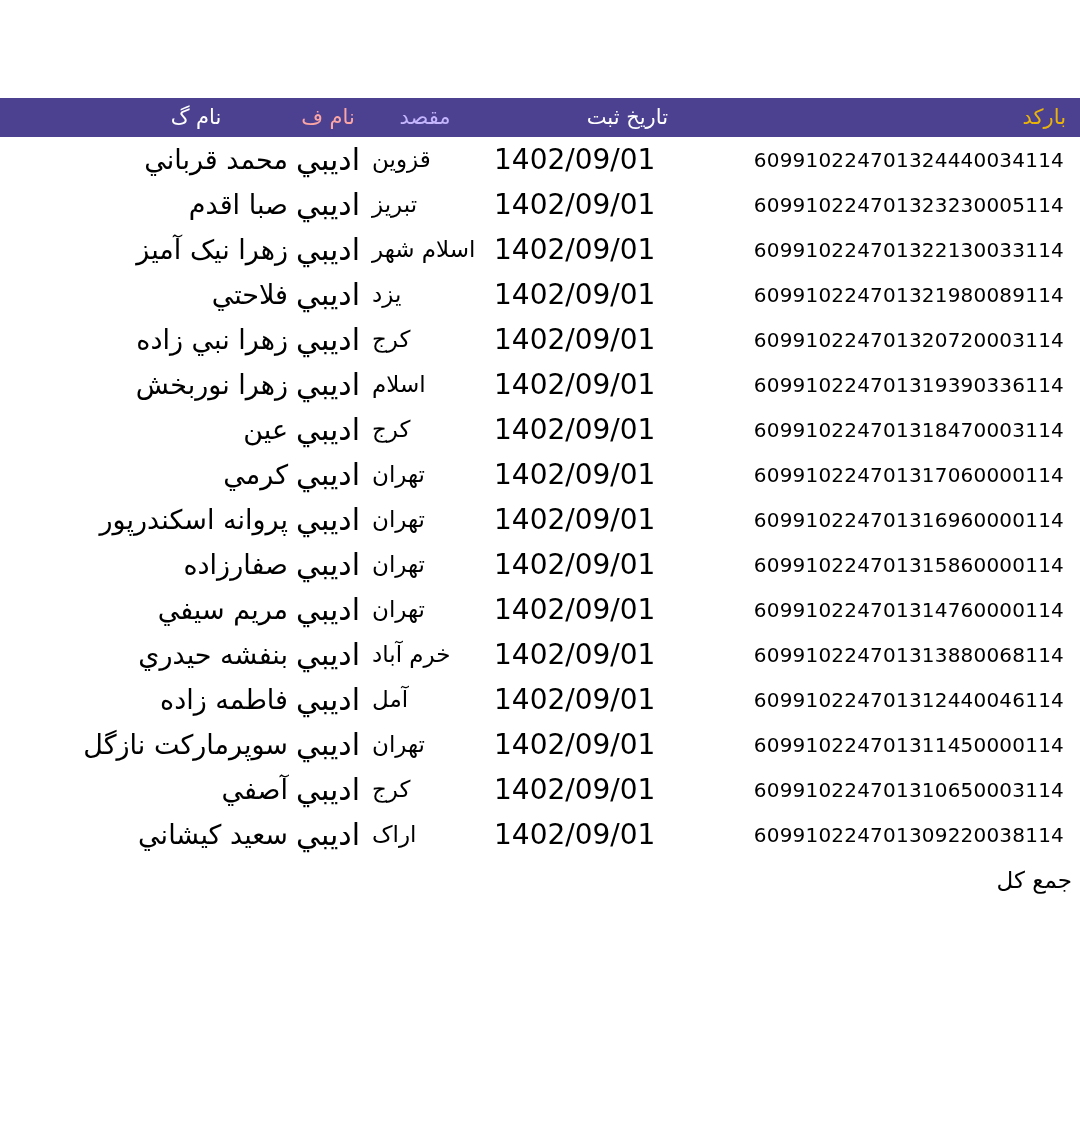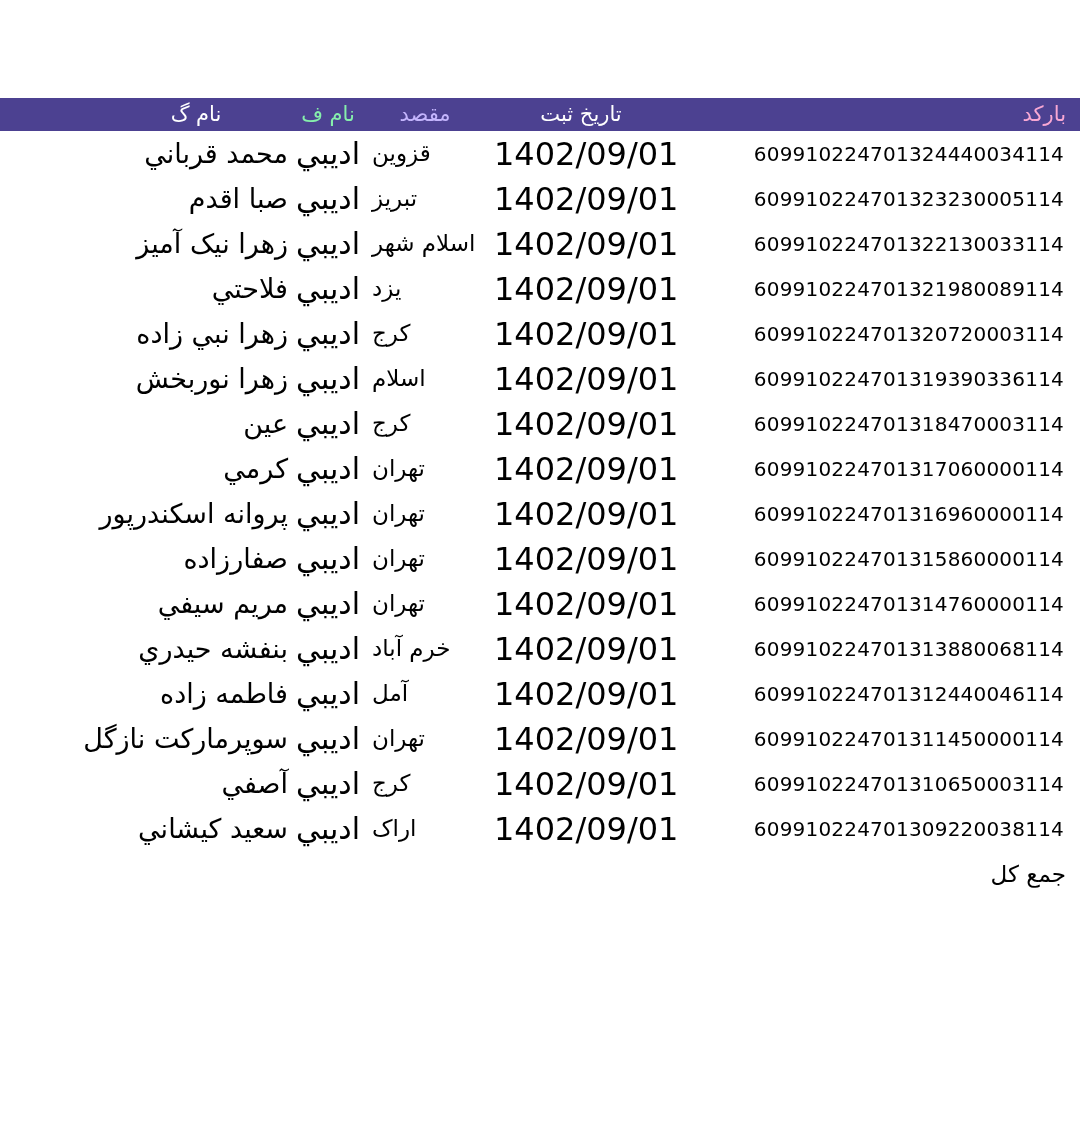--- a/index.html
+++ b/index.html
@@ -42,29 +42,29 @@
   col.c-nameg   { width: 192px; }
   col.c-extra   { width: 138px; }
 
   
   thead th {
     background: #4c4191;
     color: #ffffff;
     font-size: 21px;
     font-weight: 400;
     line-height: 1;
-    height: 33px;
+    height: 39px;
     padding: 0 8px;
     text-align: center;
     white-space: nowrap;
     vertical-align: middle;
     letter-spacing: 0;
   }
   thead th.th-barcode { text-align: right; padding-right: 14px; }
-  thead th.th-date    { text-align: center; }
+  thead th.th-date    { text-align: right; }
   thead th.th-dest    { text-align: center; }
   thead th.th-namef   { text-align: center; }
   thead th.th-nameg   { text-align: center; }
   thead th.th-extra   { text-align: right; padding-right: 4px; }
 
   
   tbody td {
     height: 45px;
     padding: 0 8px;
     font-size: 23px;
@@ -78,21 +78,21 @@
     direction: ltr;
     text-align: right;
     padding-right: 16px;
     font-size: 20px;
     letter-spacing: 0.2px;
   }
   td.cell-date {
     direction: ltr;
     text-align: left;
     padding-right: 14px;
-    font-size: 32px;
+    font-size: 28px;
   }
   td.cell-dest {
     text-align: left;
     padding-right: 6px;
     font-size: 23px;
   }
   td.cell-namef {
     text-align: right;
     padding-right: 4px;
     font-size: 30px;
@@ -113,44 +113,44 @@
     padding: 0 8px;
     font-size: 23px;
     line-height: 1;
     vertical-align: middle;
     white-space: nowrap;
     background: #ffffff;
     border: 0;
   }
   tfoot td.total-label {
     text-align: right;
-    padding-right: 14px;
+    padding-right: 8px;
   }
 </style>
 </head>
 <body style="background: rgb(255, 255, 255); color: rgb(0, 0, 0);">
 
 <div id="report">
 
   <table class="report-table">
     <colgroup>
       <col class="c-barcode">
       <col class="c-date">
       <col class="c-dest">
       <col class="c-namef">
       <col class="c-nameg">
       <col class="c-extra">
     </colgroup>
 
     <thead>
       <tr>
-        <th class="th-barcode" style="background: rgb(76, 65, 145); color: #f9a8d4;">بارکد</th>
+        <th class="th-barcode" style="background: rgb(76, 65, 145); color: #eab308;">بارکد</th>
         <th class="th-date" style="background: rgb(76, 65, 145); color: rgb(255, 255, 255);">تاریخ ثبت</th>
         <th class="th-dest" style="background: rgb(76, 65, 145); color: #c4b5fd;">مقصد</th>
-        <th class="th-namef" style="background: rgb(76, 65, 145); color: #86efac;">نام ف</th>
+        <th class="th-namef" style="background: rgb(76, 65, 145); color: #fca5a5;">نام ف</th>
         <th class="th-nameg" style="background: rgb(76, 65, 145); color: rgb(255, 255, 255);">نام گ</th>
         <th class="th-extra" style="background: rgb(76, 65, 145); color: rgb(255, 255, 255);"></th>
       </tr>
     </thead>
 
     <tbody id="table-body">
         <tr>
           <td class="cell-barcode">609910224701324440034114</td>
           <td class="cell-date">1402/09/01</td>
           <td class="cell-dest">قزوین</td>

